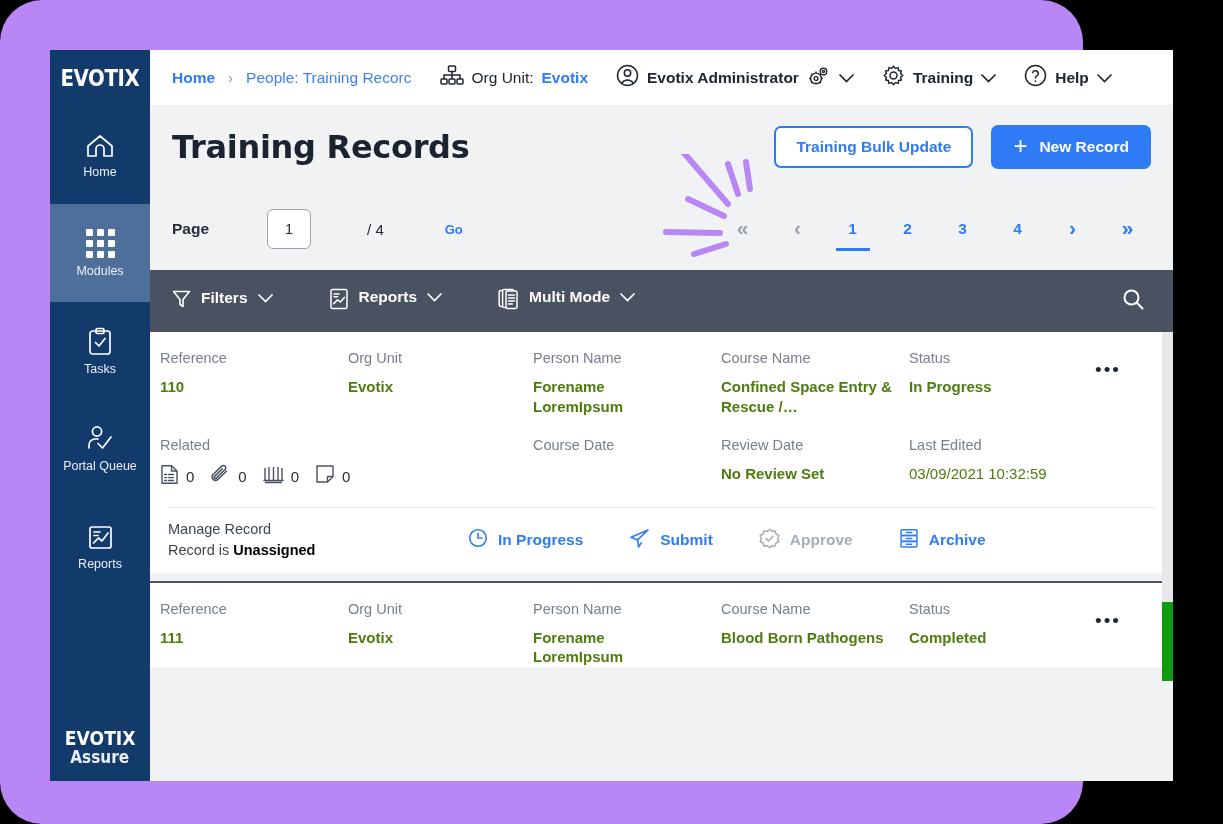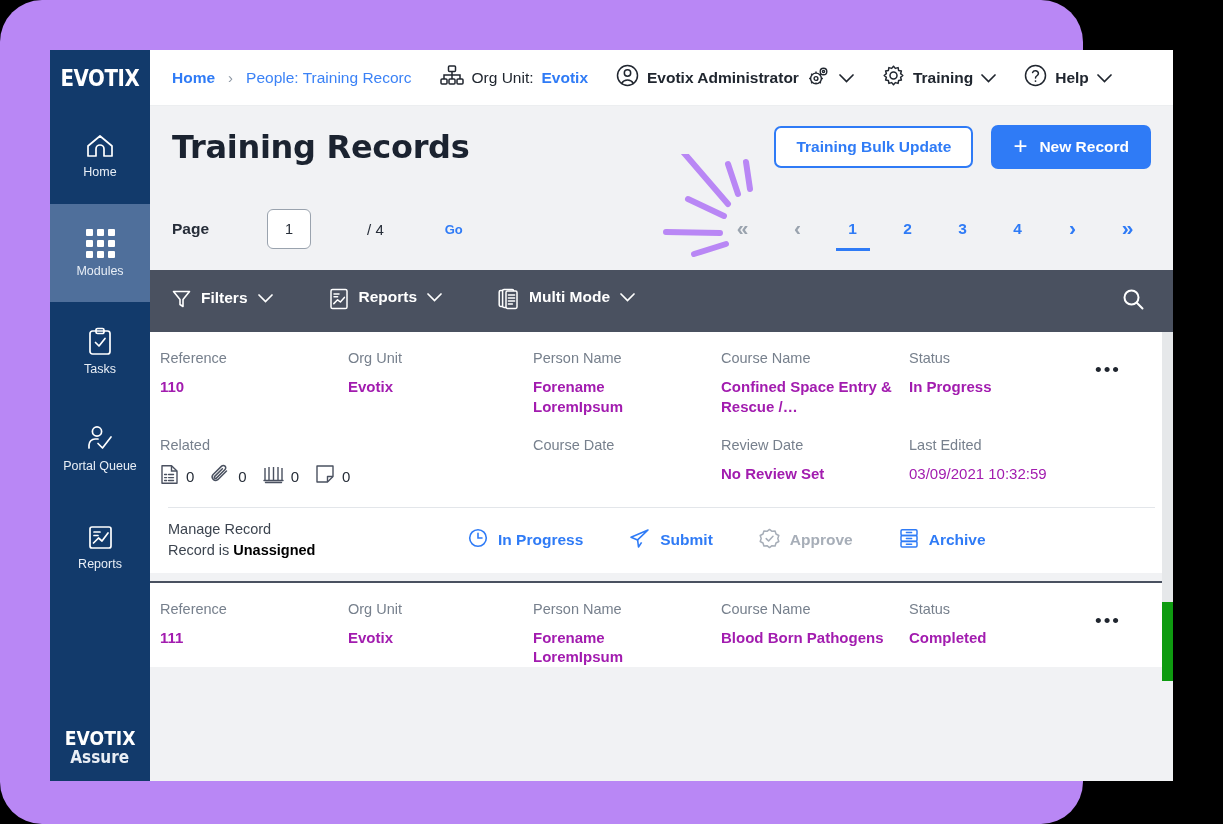--- a/index.html
+++ b/index.html
@@ -173,21 +173,21 @@
     background: #fff;
     margin-bottom: 8px;
     position: relative;
   }
   .card-grid {
     display: grid;
     grid-template-columns: 188px 185px 188px 188px 170px 1fr;
     padding: 18px 22px 0 10px;
   }
   .fld-label { font-size: 14.5px; color: #77808d; margin-bottom: 11px; }
-  .fld-value { font-size: 15px; font-weight: 700; color: #a21caf; line-height: 1.32; }
+  .fld-value { font-size: 15px; font-weight: 700; color: #4d7c0f; line-height: 1.32; }
   .fld-value.normal { font-weight: 400; }
   .row2 { margin-top: 20px; }
   .kebab { position: absolute; right: 52px; top: 28px; cursor: pointer; letter-spacing: 2px; color: #20262f; font-size: 19px; line-height: 1; }
   .related-icons { display: flex; align-items: center; gap: 16px; margin-top: 2px; }
   .ri { display: flex; align-items: center; gap: 7px; }
   .ri .cnt { font-size: 15px; color: #262d38; }
 
   .manage {
     margin: 18px 18px 0 18px;
     border-top: 1px solid #e3e6ea;

